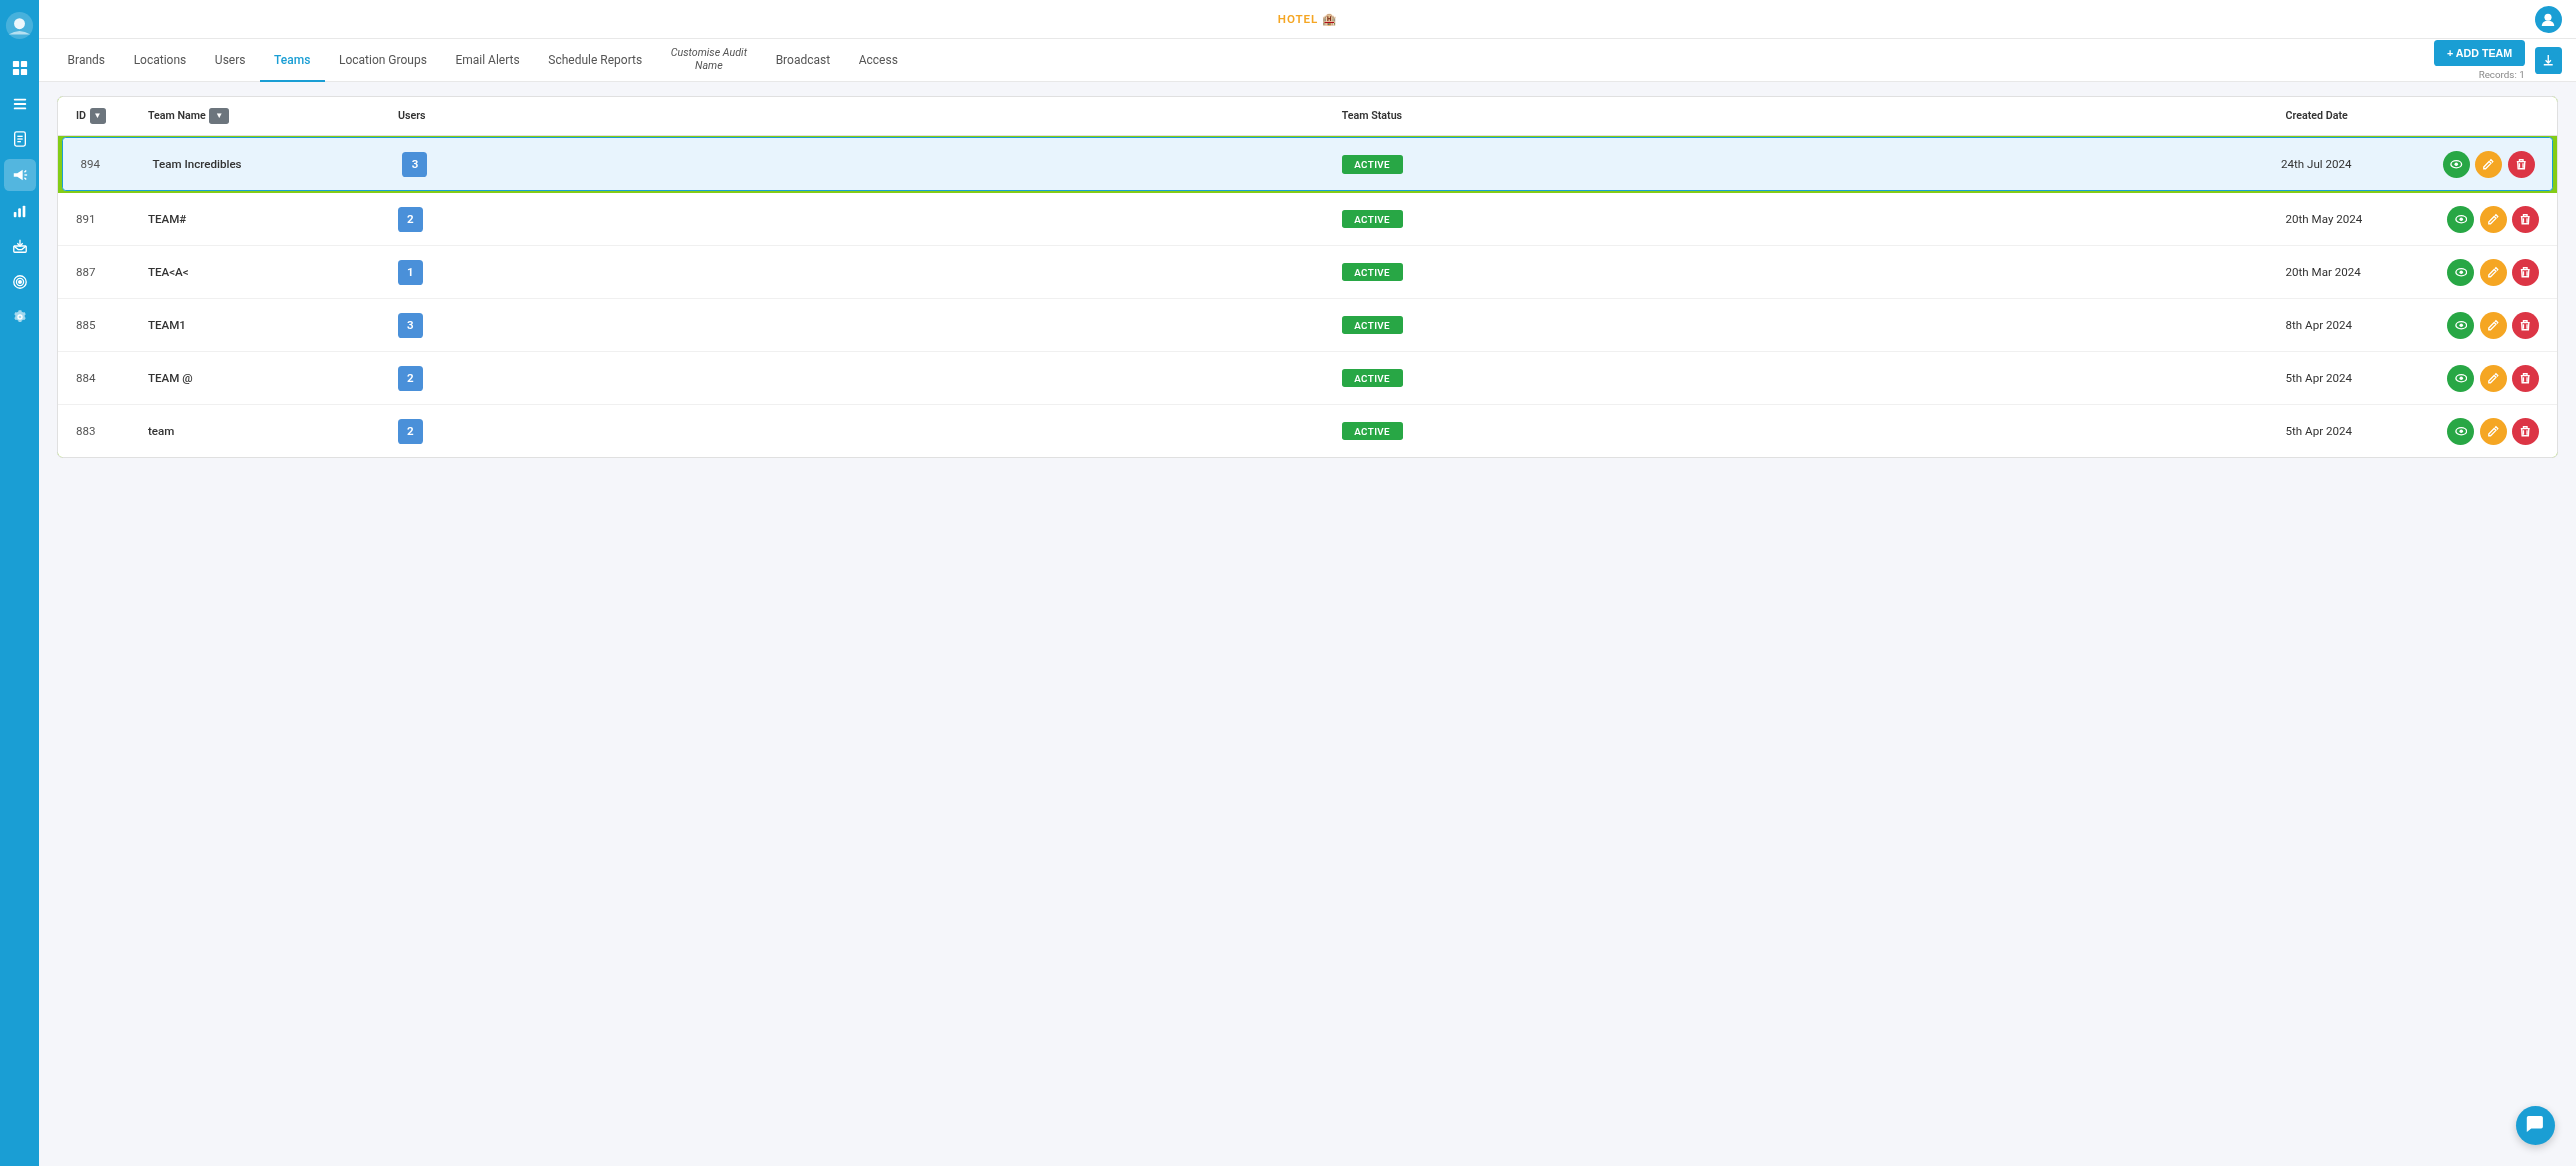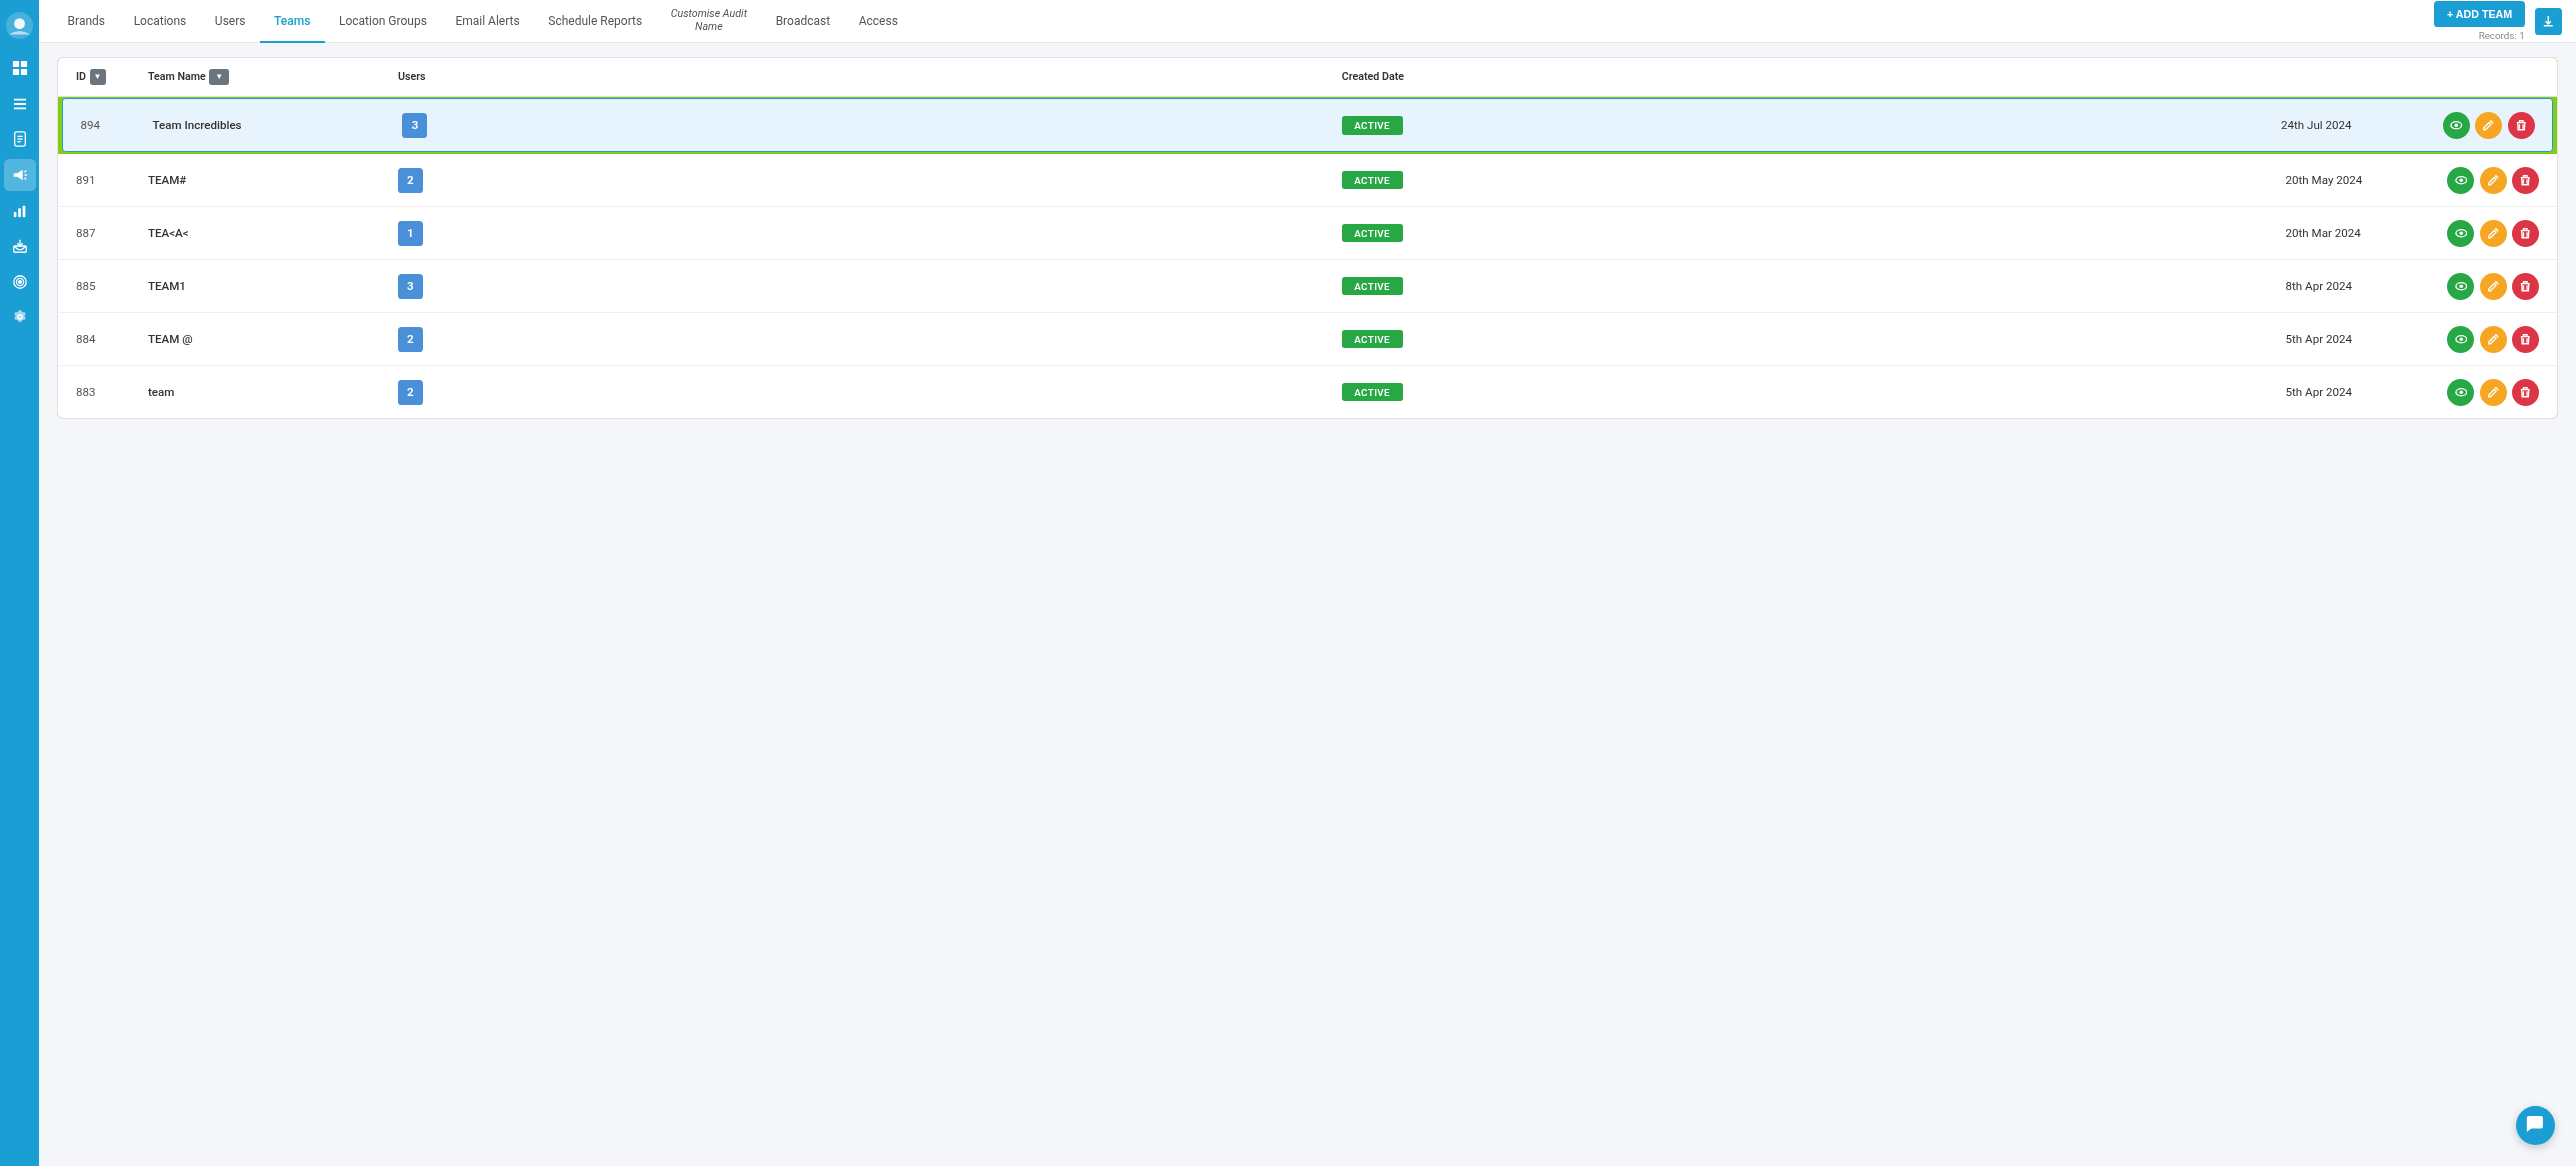--- a/index.html
+++ b/index.html
@@ -347,20 +347,32 @@
   <div class="sidebar-icon">
     <svg width="16" height="16" viewBox="0 0 18 18" fill="white">
       <path d="M9 6a3 3 0 100 6 3 3 0 000-6zm0 1.5a1.5 1.5 0 110 3 1.5 1.5 0 010-3z"></path>
       <path d="M7.5 1.5l-.5 1.5a5.5 5.5 0 00-1.5.9L4 3.5 2.5 6l1.2.9a5.5 5.5 0 000 2.2L2.5 10 4 12.5l1.5-.4a5.5 5.5 0 001.5.9l.5 1.5h3l.5-1.5a5.5 5.5 0 001.5-.9l1.5.4L15.5 10l-1.2-.9a5.5 5.5 0 000-2.2l1.2-.9L14 3.5l-1.5.4a5.5 5.5 0 00-1.5-.9L10.5 1.5h-3z" opacity="0.6"></path>
     </svg>
   </div>
 </div>
 
 <div class="main">
 
+  <div class="top-header">
+    <div class="top-header-logo">
+      <span>HOTEL</span>
+      <span> 🏨</span>
+    </div>
+    <div class="top-header-user">
+      <svg width="16" height="16" viewBox="0 0 18 18" fill="white">
+        <circle cx="9" cy="7" r="4"></circle>
+        <path d="M2 17c0-4 3-6 7-6s7 2 7 6"></path>
+      </svg>
+    </div>
+  </div>
 
   <div class="nav-bar">
     <div class="nav-tab">Brands</div>
     <div class="nav-tab">Locations</div>
     <div class="nav-tab">Users</div>
     <div class="nav-tab active">Teams</div>
     <div class="nav-tab">Location Groups</div>
     <div class="nav-tab">Email Alerts</div>
     <div class="nav-tab">Schedule Reports</div>
     <div class="nav-tab" style="text-align:center;line-height:1.2;font-size:10.7px;font-style:italic;">Customise Audit<br>Name</div>
@@ -386,20 +398,21 @@
       <div class="table-header-row">
         <div class="th">
           <span>ID</span>
           <button class="sort-btn">▼</button>
         </div>
         <div class="th">
           <span>Team Name</span>
           <button class="filter-btn">▼</button>
         </div>
         <div class="th">Users</div>
+        <div class="th">Team Status</div>
         <div class="th">Created Date</div>
         <div class="th"></div>
       </div>
 
       <div class="table-row highlighted">
         <div class="td td-id">894</div>
         <div class="td td-name">Team Incredibles</div>
         <div class="td">
           <div class="user-badge">3</div>
         </div>

